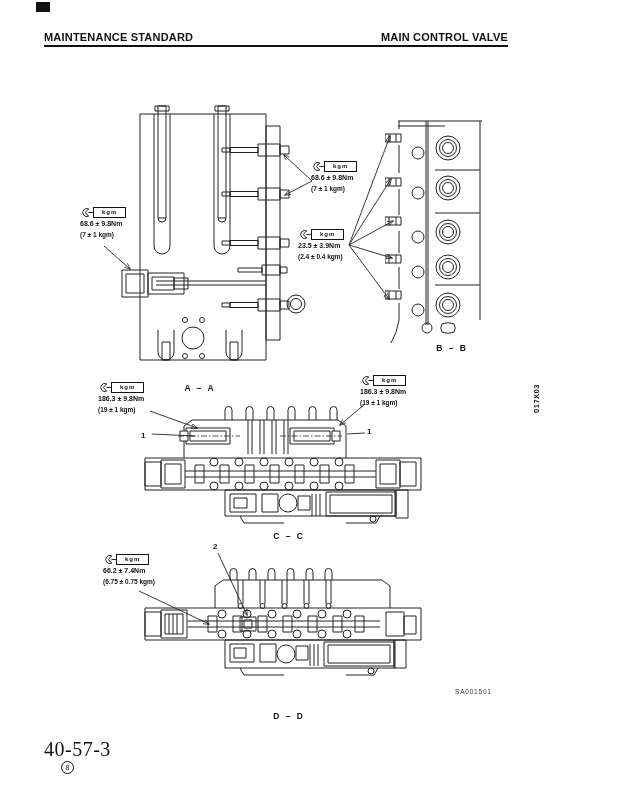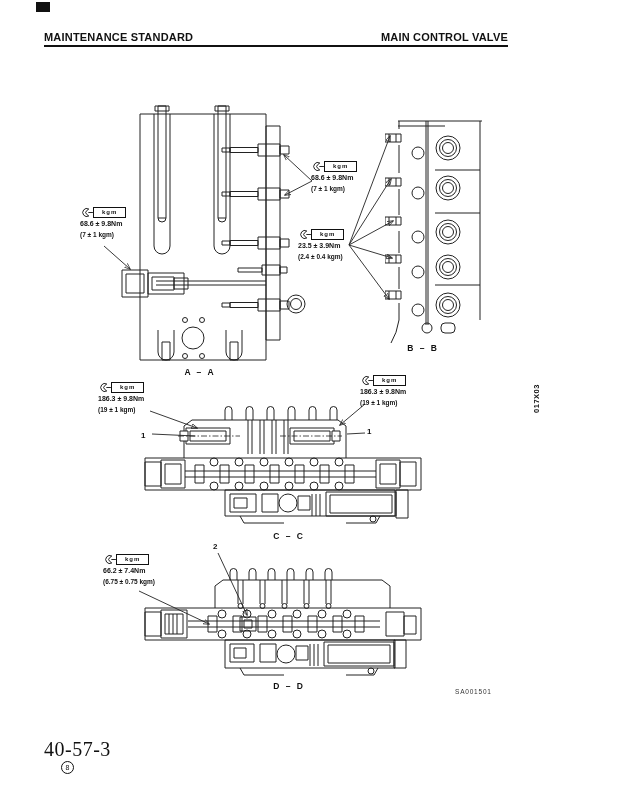--- a/index.html
+++ b/index.html
@@ -418,24 +418,24 @@
       <svg class="wr" viewBox="0 0 14 12">
         <path d="M9.5,2.2 A4.4,4.4 0 1 0 9.5,9.8 L7.2,8 A2.6,2.6 0 0 1 7.2,4 Z" fill="none" stroke="#111" stroke-width="1"></path>
         <line x1="9" y1="6" x2="14" y2="6" stroke="#111" stroke-width="1"></line>
       </svg>
       <span class="kgm-box">kgm</span>
     </div>
     <div class="nm">66.2 ± 7.4Nm</div>
     <div class="kg">(6.75 ± 0.75 kgm)</div>
   </div>
 
-  <div class="seclabel" style="left:168px;top:367px">A – A</div>
-  <div class="seclabel" style="left:391px;top:343px">B – B</div>
+  <div class="seclabel" style="left:168px;top:383px">A – A</div>
+  <div class="seclabel" style="left:420px;top:343px">B – B</div>
   <div class="seclabel" style="left:257px;top:531px">C – C</div>
-  <div class="seclabel" style="left:257px;top:681px">D – D</div>
+  <div class="seclabel" style="left:257px;top:711px">D – D</div>
 
   <div class="plabel" style="left:141px;top:431px">1</div>
   <div class="plabel" style="left:367px;top:427px">1</div>
   <div class="plabel" style="left:213px;top:542px">2</div>
 
   <div class="sidecode">
     <span>017X03</span>
   </div>
   <div class="figid">SA001501</div>
   <div class="pnum">40-57-3</div>

